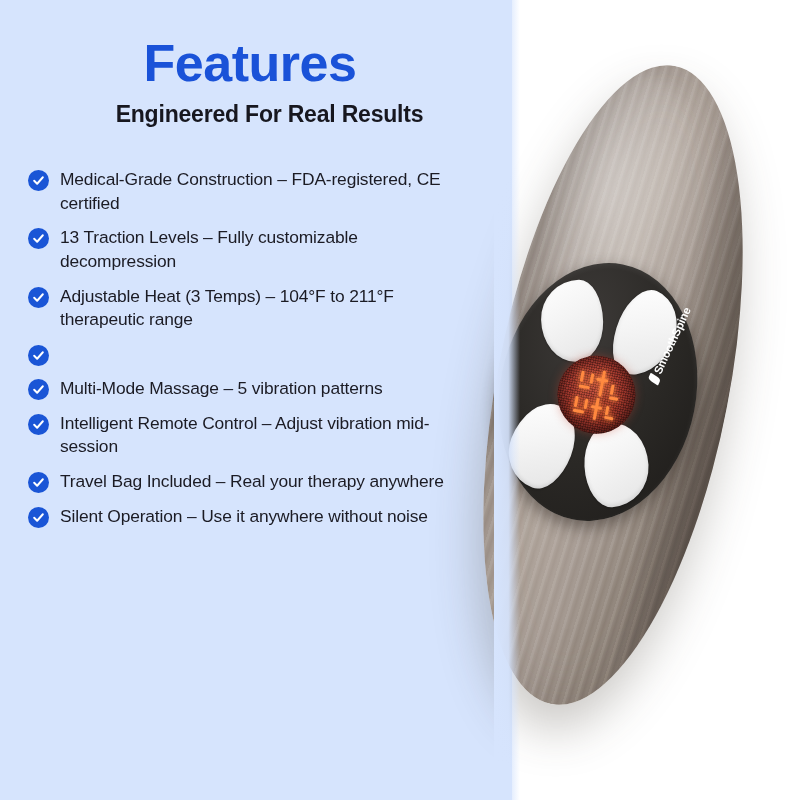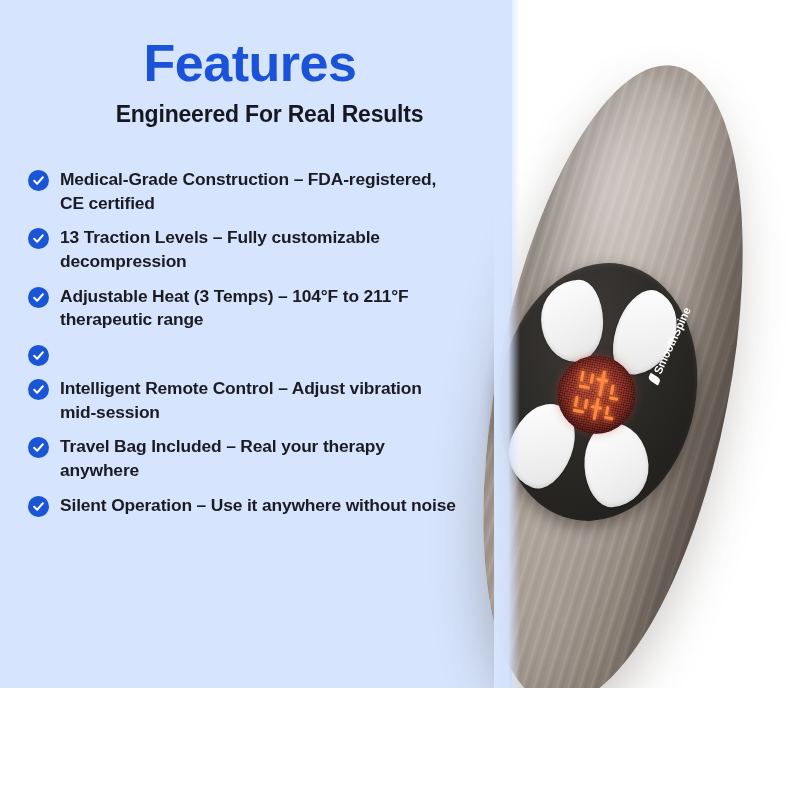--- a/index.html
+++ b/index.html
@@ -9,21 +9,21 @@
   body {
     width: 800px;
     height: 800px;
     overflow: hidden;
     font-family: "Liberation Sans", sans-serif;
     background: #ffffff;
   }
   #page {
     position: relative;
     width: 800px;
-    height: 688px;
+    height: 800px;
     background: #ffffff;
     overflow: hidden;
   }
 
   
   #left-panel {
     position: absolute;
     left: 0;
     top: 0;
     width: 512px;
@@ -93,21 +93,21 @@
   .check-icon svg {
     position: absolute;
     left: 4px;
     top: 4px;
     width: 13px;
     height: 13px;
     display: block;
   }
   .feature-text {
     font-size: 17.4px;
-    font-weight: 700;
+    font-weight: 400;
     line-height: 1.36;
     color: #1b1b24;
     letter-spacing: -0.15px;
     max-width: 400px;
   }
 
   
   #product-area {
     position: absolute;
     left: 470px;
@@ -331,20 +331,28 @@
             <path d="M4 12.5 L9.5 18 L20 6" fill="none" stroke="#ffffff" stroke-width="3.6" stroke-linecap="round" stroke-linejoin="round"></path>
           </svg>
       </span>
     </li>
     <li class="feature-item">
       <span class="check-icon">
         <svg viewBox="0 0 24 24">
             <path d="M4 12.5 L9.5 18 L20 6" fill="none" stroke="#ffffff" stroke-width="3.6" stroke-linecap="round" stroke-linejoin="round"></path>
           </svg>
       </span>
+      <span class="feature-text">Multi-Mode Massage – 5 vibration patterns</span>
+    </li>
+    <li class="feature-item">
+      <span class="check-icon">
+        <svg viewBox="0 0 24 24">
+            <path d="M4 12.5 L9.5 18 L20 6" fill="none" stroke="#ffffff" stroke-width="3.6" stroke-linecap="round" stroke-linejoin="round"></path>
+          </svg>
+      </span>
       <span class="feature-text">Intelligent Remote Control – Adjust vibration mid-session</span>
     </li>
     <li class="feature-item">
       <span class="check-icon">
         <svg viewBox="0 0 24 24">
             <path d="M4 12.5 L9.5 18 L20 6" fill="none" stroke="#ffffff" stroke-width="3.6" stroke-linecap="round" stroke-linejoin="round"></path>
           </svg>
       </span>
       <span class="feature-text">Travel Bag Included – Real your therapy anywhere</span>
     </li>

